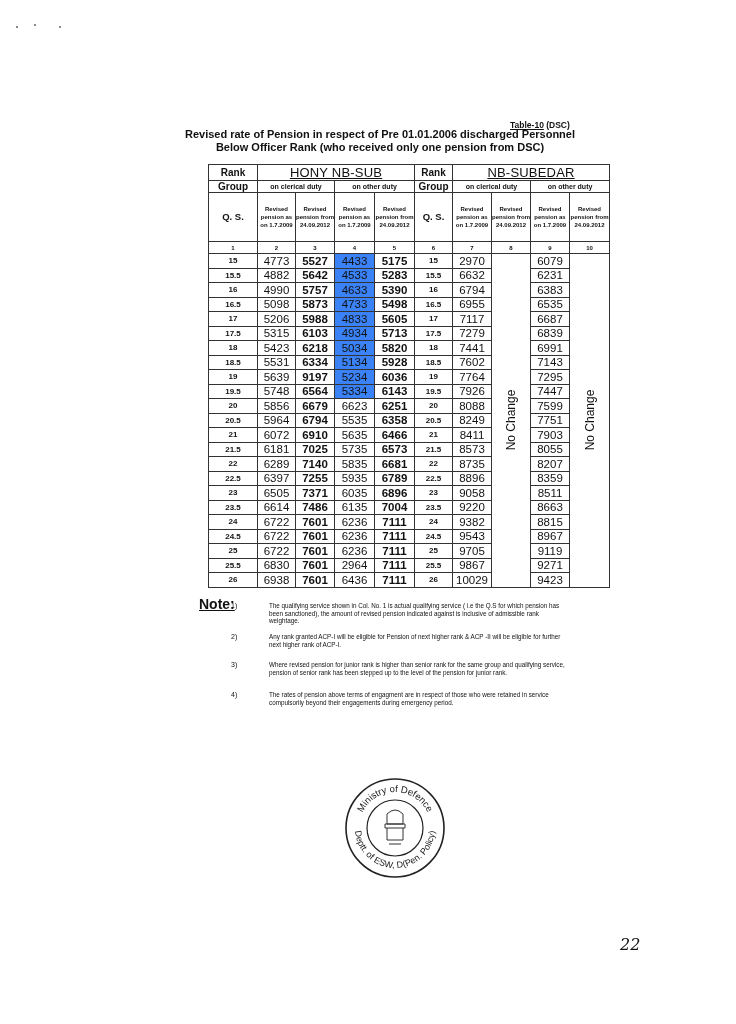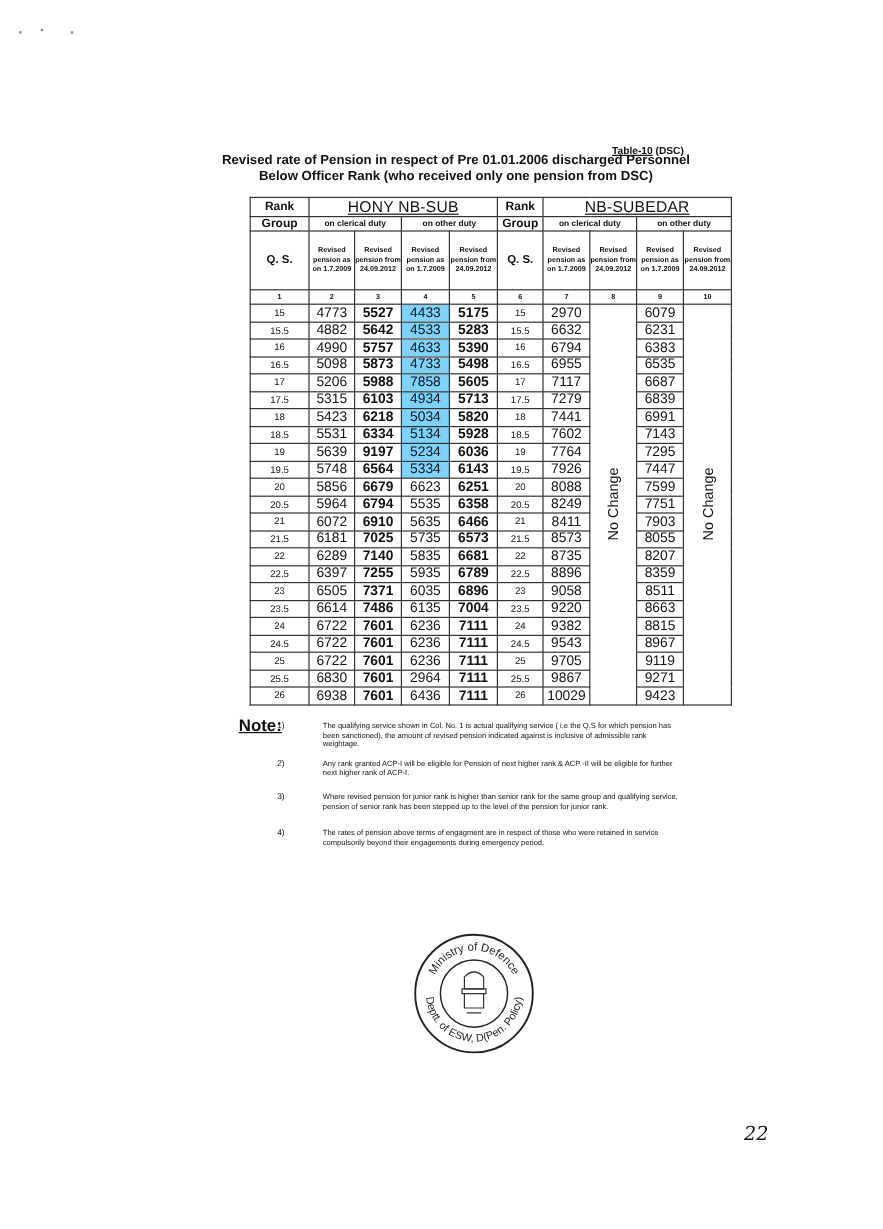--- a/index.html
+++ b/index.html
@@ -11,23 +11,23 @@
   table.pension { position:absolute; left:184px; top:164px; width:386px; border-collapse:collapse; table-layout:fixed; border:1.5px solid #222;margin-left:24px; }
   table.pension td { border:1px solid #333; padding:0; text-align:center; vertical-align:middle; overflow:hidden; }
   .h-rank td { height:14px; }
   .lbl { font-weight:bold; font-size:10px; }
   .big { font-size:13px; text-decoration:underline; font-weight:normal; letter-spacing:0.2px; }
   .h-group td { height:10px; font-size:7px; font-weight:bold; }
   .h-desc td { height:48px; font-size:6px; font-weight:bold; line-height:8px; }
   .h-desc td.qs { font-size:9.5px;text-align:center; }
   .h-num td { height:11px; font-size:6px; font-weight:bold; }
   .row td { height:13.5px; font-size:11.5px; }
-  .row td.qsv { font-size:8px; font-weight:normal; }
+  .row td.qsv { font-size:8px; font-weight:bold; }
   .row td.bold { font-weight:bold; }
-  .row td.shade { background:#7dd3fc; }
+  .row td.shade { background:#3b82f6; }
   .nochange { position:relative; }
   .vtext { position:absolute; left:50%; top:50%; transform:translate(-50%,-50%) rotate(-90deg); white-space:nowrap; font-size:12px; }
   .notes { position:absolute; left:199px; top:601px; width:380px; font-size:6.3px; line-height:7.6px; }
   .note-label { position:absolute; left:0; top:0; font-size:14px; font-weight:bold; text-decoration:underline; }
   .note { position:absolute; left:32px; width:340px; }
   .note .n { position:absolute; left:0; font-size:7px; }
   .note .t { position:absolute; left:38px; width:302px; }
   .seal { position:absolute; left:343px; top:776px; width:104px; height:104px; }
   .page-no { position:absolute; left:620px; top:935px; font-family:"DejaVu Serif", serif; font-size:16px; font-style:italic; }
 </style>
@@ -145,21 +145,21 @@
         <td class="shade">4733</td>
         <td class="bold">5498</td>
         <td class="qsv">16.5</td>
         <td>6955</td>
         <td>6535</td>
       </tr>
       <tr class="row">
         <td class="qsv">17</td>
         <td>5206</td>
         <td class="bold">5988</td>
-        <td class="shade">7858</td>
+        <td class="shade">4833</td>
         <td class="bold">5605</td>
         <td class="qsv">17</td>
         <td>7117</td>
         <td>6687</td>
       </tr>
       <tr class="row">
         <td class="qsv">17.5</td>
         <td>5315</td>
         <td class="bold">6103</td>
         <td class="shade">4934</td>

